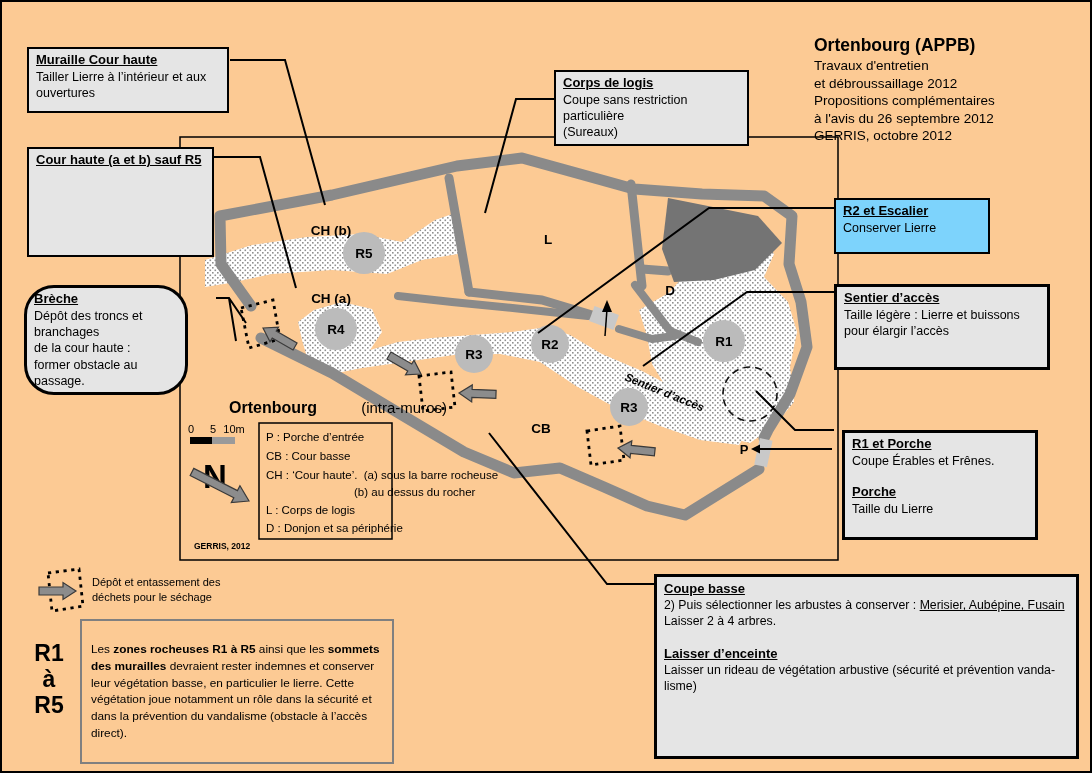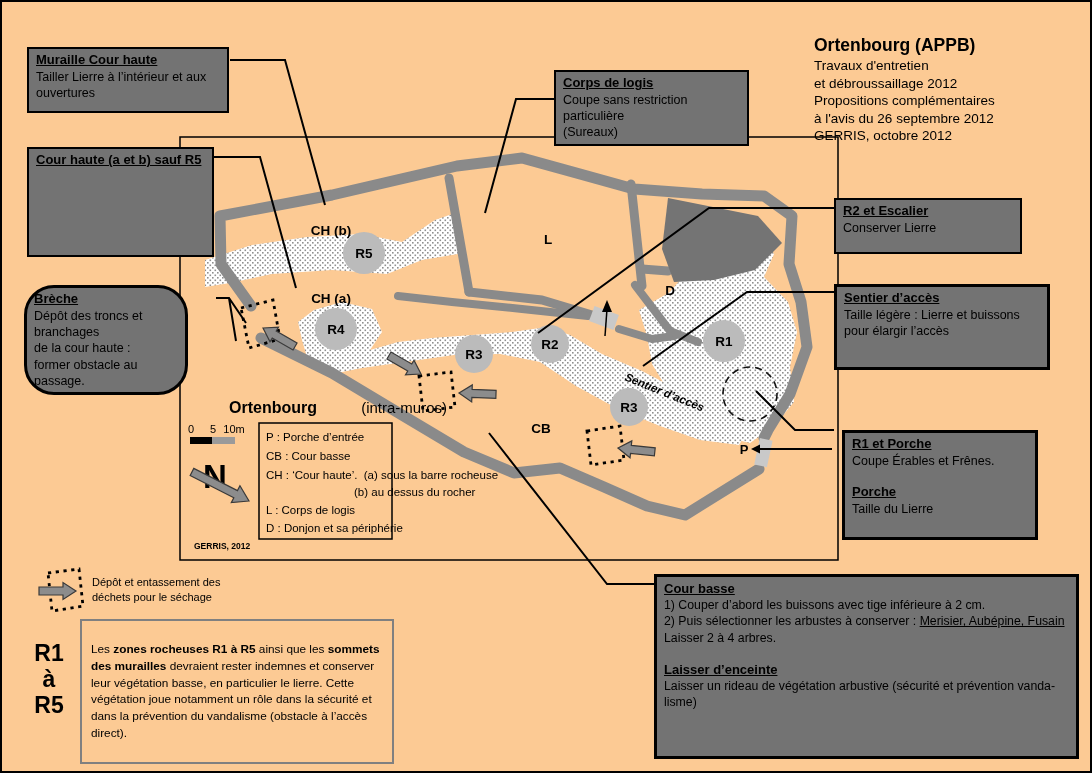--- a/index.html
+++ b/index.html
@@ -6,33 +6,33 @@
   body { background:#e8e8e8; font-family:"Liberation Sans", sans-serif; }
   .page {
     position:relative; width:1092px; height:773px;
     background:#FCCA94; border:2px solid #000; overflow:hidden;
     font-family:"Liberation Sans", sans-serif; color:#000;
   }
   svg.maplayer { position:absolute; left:0; top:0; width:1092px; height:773px; }
   svg text { white-space:pre; font-family:"Liberation Sans", sans-serif; }
 
   .callout {
-    position:absolute; background:#737373; border:2px solid #000;
+    position:absolute; background:#e5e5e5; border:2px solid #000;
     padding:3px 7px; font-size:12.5px; line-height:1.3;
   }
   .callout .t { font-weight:bold; text-decoration:underline; font-size:13px; }
   .callout .body { white-space:pre-line; }
   .callout .sp { height:15px; }
   .u { text-decoration:underline; }
 
   #box-muraille   { left:25px;  top:45px;  width:202px; min-height:66px; border-width:2.5px; }
   #box-courhaute  { left:25px;  top:145px; width:187px; min-height:110px; border-width:2.5px; }
   #box-breche     { left:22px;  top:283px; width:164px; min-height:88px; border-width:3px;border-radius:30px; }
   #box-corps      { left:552px; top:68px;  width:195px; min-height:70px; }
-  #box-r2         { left:832px; top:196px; width:188px; min-height:56px; border-width:2.5px; background:#737373; }
+  #box-r2         { left:832px; top:196px; width:156px; min-height:56px; border-width:2.5px; background:#7dd3fc; }
   #box-sentier    { left:832px; top:282px; width:216px; min-height:86px; border-width:3px; }
   #box-r1porche   { left:832px; top:428px; width:196px; min-height:110px; border-width:3px;margin-left:8px; }
   #box-courbasse  { left:652px; top:572px; width:425px; min-height:185px; border-width:3px; font-size:12.3px; line-height:1.32; }
 
   #title-block { position:absolute; left:812px; top:33px; width:268px; }
   #title-block .h { font-weight:bold; font-size:17.5px; margin-bottom:1px; }
   #title-block .lines { font-size:13.5px; line-height:1.3; white-space:pre-line; }
 
   #deposit-legend-text { position:absolute; left:82px; top:573px; font-size:11px; line-height:1.35; white-space:pre-line;margin-left:8px; }
 
@@ -232,22 +232,21 @@
 
   <div class="callout" id="box-r1porche">
     <div class="t">R1 et Porche</div>
     <div class="body">Coupe Érables et Frênes.</div>
     <div class="sp"></div>
     <div class="t">Porche</div>
     <div class="body">Taille du Lierre</div>
   </div>
 
   <div class="callout" id="box-courbasse">
-    <div class="t">Cour basse</div>
-    <div>1) Couper d’abord les buissons avec tige inférieure à 2 cm.</div>
+    <div class="t">Coupe basse</div>
     <div><span>2) Puis sélectionner les arbustes à conserver : </span><span class="u">Merisier, Aubépine, Fusain</span></div>
     <div>Laisser 2 à 4 arbres.</div>
     <div class="sp"></div>
     <div class="t">Laisser d’enceinte</div>
     <div class="body">Laisser un rideau de végétation arbustive (sécurité et prévention vanda-
 lisme)</div>
   </div>
 
   <div id="deposit-legend-text">Dépôt et entassement des
 déchets pour le séchage</div>

